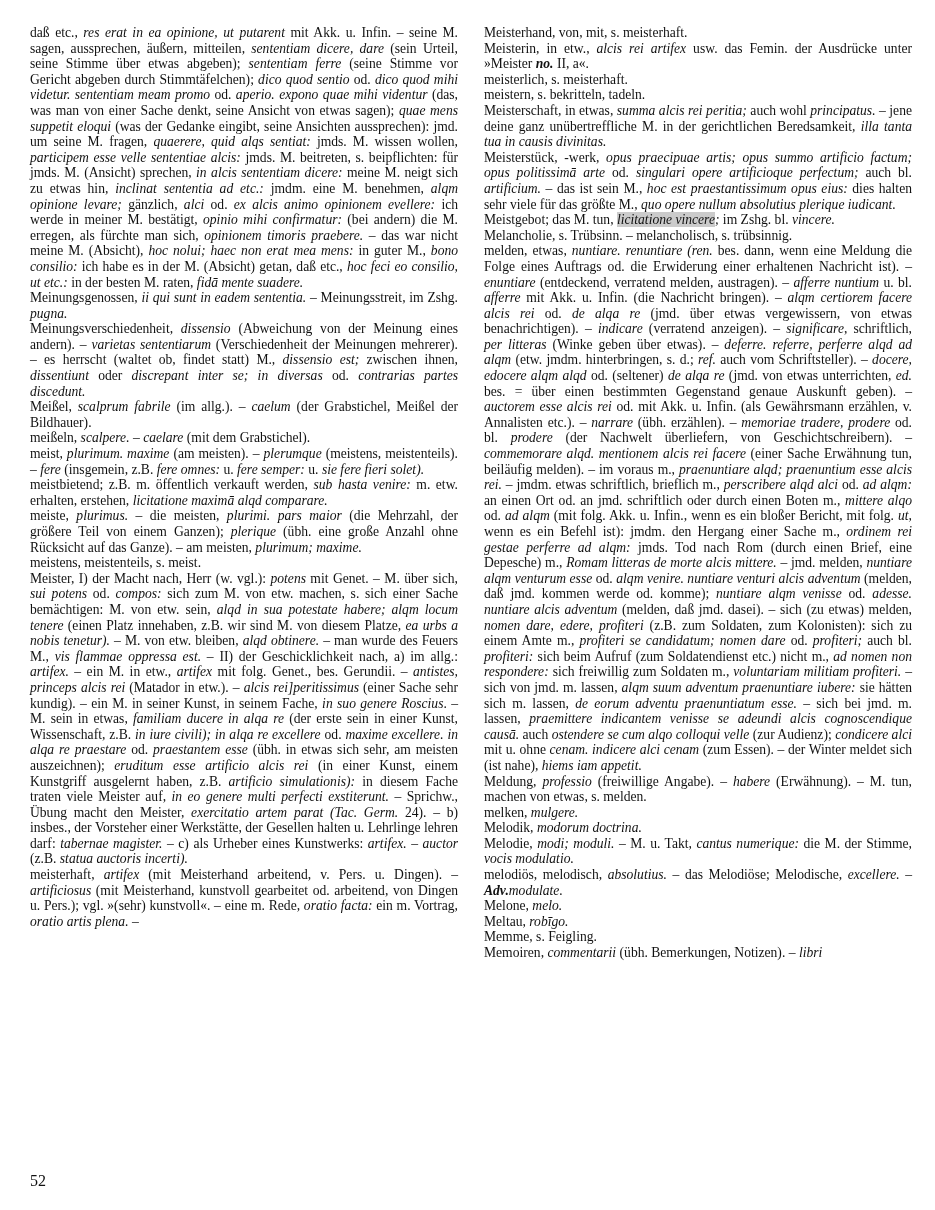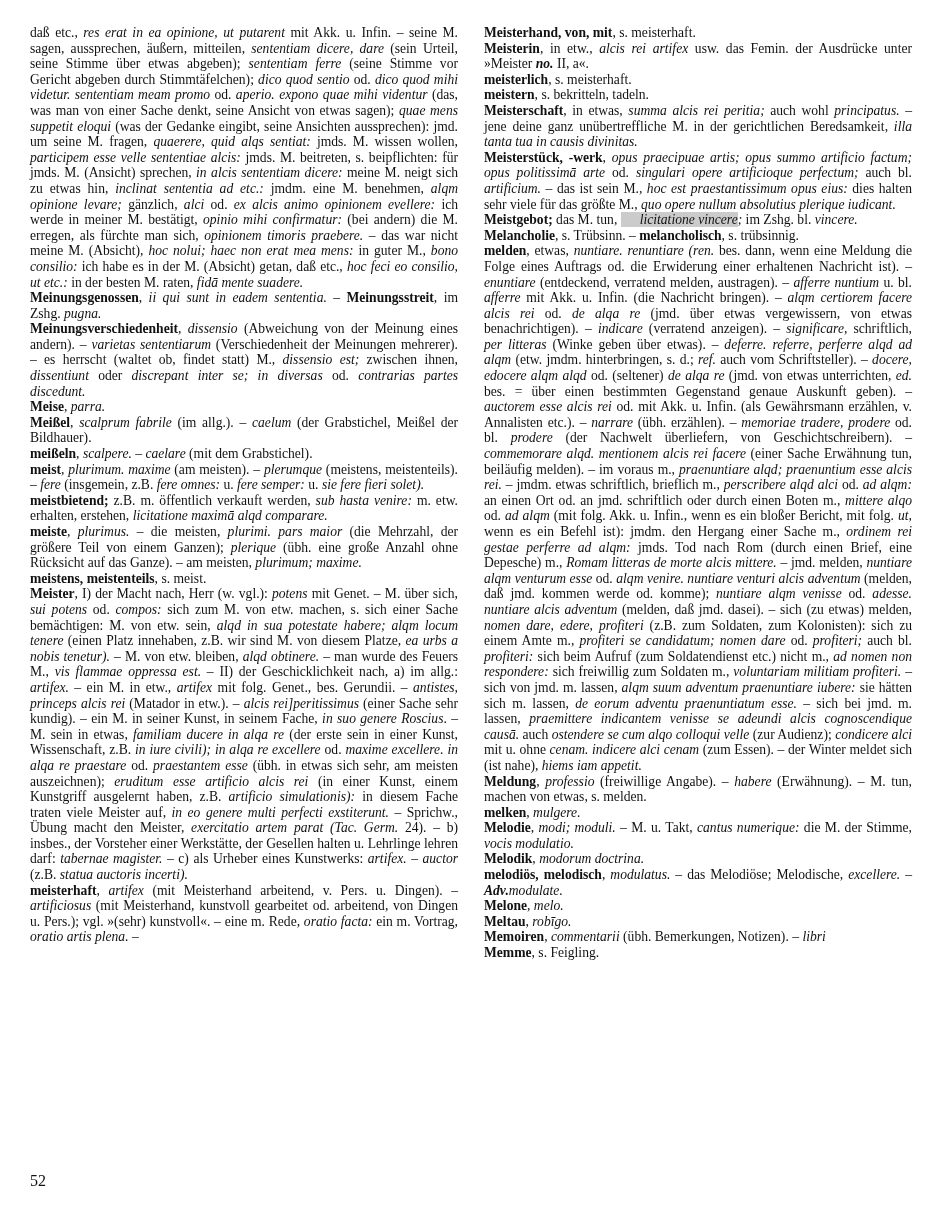--- a/index.html
+++ b/index.html
@@ -20,42 +20,41 @@
     gap: 26px;
   }
   .col {
     width: 428px;
     font-size: 13.6px;
     line-height: 15.6px;
     text-align: justify;
   }
   .col p { margin: 0; padding: 0; }
   .it   { font-style: italic; }
-  .bd   { font-weight: bold; }
+  .bd   { font-weight: normal; }
   .bdit { font-weight: bold; font-style: italic; }
-  .hl   { background: var(--hl, #cccccc); padding-left: 19px; }
+  .hl   { background: var(--hl, #cccccc); }
   .pageno {
     position: absolute;
     left: 30px;
     top: 1174px;
     font-size: 16px;
     line-height: 14px;
     color: #111111;
   }
 </style>
 </head>
 <body>
 
 <div class="page" style="background: rgb(255, 255, 255); color: rgb(17, 17, 17);">
   <div class="columns">
     <div class="col">
         <p>daß etc., <span class="it">res erat in ea opinione, ut putarent</span> mit Akk. u. Infin. – seine M. sagen, aussprechen, äußern, mitteilen, <span class="it">sententiam dicere, dare</span> (sein Urteil, seine Stimme über etwas abgeben); <span class="it">sententiam ferre</span> (seine Stimme vor Gericht abgeben durch Stimmtäfelchen); <span class="it">dico quod sentio</span> od. <span class="it">dico quod mihi videtur. sententiam meam promo</span> od. <span class="it">aperio. expono quae mihi videntur</span> (das, was man von einer Sache denkt, seine Ansicht von etwas sagen); <span class="it">quae mens suppetit eloqui</span> (was der Gedanke eingibt, seine Ansichten aussprechen): jmd. um seine M. fragen, <span class="it">quaerere, quid alqs sentiat:</span> jmds. M. wissen wollen, <span class="it">participem esse velle sententiae alcis:</span> jmds. M. beitreten, s. beipflichten: für jmds. M. (Ansicht) sprechen, <span class="it">in alcis sententiam dicere:</span> meine M. neigt sich zu etwas hin, <span class="it">inclinat sententia ad etc.:</span> jmdm. eine M. benehmen, <span class="it">alqm opinione levare;</span> gänzlich, <span class="it">alci</span> od. <span class="it">ex alcis animo opinionem evellere:</span> ich werde in meiner M. bestätigt, <span class="it">opinio mihi confirmatur:</span> (bei andern) die M. erregen, als fürchte man sich, <span class="it">opinionem timoris praebere.</span> – das war nicht meine M. (Absicht), <span class="it">hoc nolui; haec non erat mea mens:</span> in guter M., <span class="it">bono consilio:</span> ich habe es in der M. (Absicht) getan, daß etc., <span class="it">hoc feci eo consilio, ut etc.:</span> in der besten M. raten, <span class="it">fidā mente suadere.</span></p>
         <p><span class="bd">Meinungsgenossen</span>, <span class="it">ii qui sunt in eadem sententia.</span> – <span class="bd">Meinungsstreit</span>, im Zshg. <span class="it">pugna.</span></p>
         <p><span class="bd">Meinungsverschiedenheit</span>, <span class="it">dissensio</span> (Abweichung von der Meinung eines andern). – <span class="it">varietas sententiarum</span> (Verschiedenheit der Meinungen mehrerer). – es herrscht (waltet ob, findet statt) M., <span class="it">dissensio est;</span> zwischen ihnen, <span class="it">dissentiunt</span> oder <span class="it">discrepant inter se; in diversas</span> od. <span class="it">contrarias partes discedunt.</span></p>
-        <p><span class="bd">Meise</span>, <span class="it">parra.</span></p>
         <p><span class="bd">Meißel</span>, <span class="it">scalprum fabrile</span> (im allg.). – <span class="it">caelum</span> (der Grabstichel, Meißel der Bildhauer).</p>
         <p><span class="bd">meißeln</span>, <span class="it">scalpere.</span> – <span class="it">caelare</span> (mit dem Grabstichel).</p>
         <p><span class="bd">meist</span>, <span class="it">plurimum. maxime</span> (am meisten). – <span class="it">plerumque</span> (meistens, meistenteils). – <span class="it">fere</span> (insgemein, z.B. <span class="it">fere omnes:</span> u. <span class="it">fere semper:</span> u. <span class="it">sie fere fieri solet).</span></p>
         <p><span class="bd">meistbietend;</span> z.B. m. öffentlich verkauft werden, <span class="it">sub hasta venire:</span> m. etw. erhalten, erstehen, <span class="it">licitatione maximā alqd comparare.</span></p>
         <p><span class="bd">meiste</span>, <span class="it">plurimus.</span> – die meisten, <span class="it">plurimi. pars maior</span> (die Mehrzahl, der größere Teil von einem Ganzen); <span class="it">plerique</span> (übh. eine große Anzahl ohne Rücksicht auf das Ganze). – am meisten, <span class="it">plurimum; maxime.</span></p>
         <p><span class="bd">meistens, meistenteils</span>, s. meist.</p>
         <p><span class="bd">Meister</span>, I) der Macht nach, Herr (w. vgl.): <span class="it">potens</span> mit Genet. – M. über sich, <span class="it">sui potens</span> od. <span class="it">compos:</span> sich zum M. von etw. machen, s. sich einer Sache bemächtigen: M. von etw. sein, <span class="it">alqd in sua potestate habere; alqm locum tenere</span> (einen Platz innehaben, z.B. wir sind M. von diesem Platze, <span class="it">ea urbs a nobis tenetur).</span> – M. von etw. bleiben, <span class="it">alqd obtinere.</span> – man wurde des Feuers M., <span class="it">vis flammae oppressa est.</span> – II) der Geschicklichkeit nach, a) im allg.: <span class="it">artifex.</span> – ein M. in etw., <span class="it">artifex</span> mit folg. Genet., bes. Gerundii. – <span class="it">antistes, princeps alcis rei</span> (Matador in etw.). – <span class="it">alcis rei]peritissimus</span> (einer Sache sehr kundig). – ein M. in seiner Kunst, in seinem Fache, <span class="it">in suo genere Roscius</span>. – M. sein in etwas, <span class="it">familiam ducere in alqa re</span> (der erste sein in einer Kunst, Wissenschaft, z.B. <span class="it">in iure civili); in alqa re excellere</span> od. <span class="it">maxime excellere. in alqa re praestare</span> od. <span class="it">praestantem esse</span> (übh. in etwas sich sehr, am meisten auszeichnen); <span class="it">eruditum esse artificio alcis rei</span> (in einer Kunst, einem Kunstgriff ausgelernt haben, z.B. <span class="it">artificio simulationis):</span> in diesem Fache traten viele Meister auf, <span class="it">in eo genere multi perfecti exstiterunt.</span> – Sprichw., Übung macht den Meister, <span class="it">exercitatio artem parat (Tac. Germ.</span> 24). – b) insbes., der Vorsteher einer Werkstätte, der Gesellen halten u. Lehrlinge lehren darf: <span class="it">tabernae magister.</span> – c) als Urheber eines Kunstwerks: <span class="it">artifex.</span> – <span class="it">auctor</span> (z.B. <span class="it">statua auctoris incerti).</span></p>
         <p><span class="bd">meisterhaft</span>, <span class="it">artifex</span> (mit Meisterhand arbeitend, v. Pers. u. Dingen). – <span class="it">artificiosus</span> (mit Meisterhand, kunstvoll gearbeitet od. arbeitend, von Dingen u. Pers.); vgl. »(sehr) kunstvoll«. – eine m. Rede, <span class="it">oratio facta:</span> ein m. Vortrag, <span class="it">oratio artis plena.</span> –</p>
       </div>
     <div class="col">
@@ -63,23 +62,23 @@
         <p><span class="bd">Meisterin</span>, in etw., <span class="it">alcis rei artifex</span> usw. das Femin. der Ausdrücke unter »Meister <span class="bdit">no.</span> II, a«.</p>
         <p><span class="bd">meisterlich</span>, s. meisterhaft.</p>
         <p><span class="bd">meistern</span>, s. bekritteln, tadeln.</p>
         <p><span class="bd">Meisterschaft</span>, in etwas, <span class="it">summa alcis rei peritia;</span> auch wohl <span class="it">principatus.</span> – jene deine ganz unübertreffliche M. in der gerichtlichen Beredsamkeit, <span class="it">illa tanta tua in causis divinitas.</span></p>
         <p><span class="bd">Meisterstück, -werk</span>, <span class="it">opus praecipuae artis; opus summo artificio factum; opus politissimā arte</span> od. <span class="it">singulari opere artificioque perfectum;</span> auch bl. <span class="it">artificium.</span> – das ist sein M., <span class="it">hoc est praestantissimum opus eius:</span> dies halten sehr viele für das größte M., <span class="it">quo opere nullum absolutius plerique iudicant.</span></p>
         <p><span class="bd">Meistgebot;</span> das M. tun, <span class="it hl">licitatione vincere</span><span class="it">;</span> im Zshg. bl. <span class="it">vincere.</span></p>
         <p><span class="bd">Melancholie</span>, s. Trübsinn. – <span class="bd">melancholisch</span>, s. trübsinnig.</p>
         <p><span class="bd">melden</span>, etwas, <span class="it">nuntiare. renuntiare (ren.</span> bes. dann, wenn eine Meldung die Folge eines Auftrags od. die Erwiderung einer erhaltenen Nachricht ist). – <span class="it">enuntiare</span> (entdeckend, verratend melden, austragen). – <span class="it">afferre nuntium</span> u. bl. <span class="it">afferre</span> mit Akk. u. Infin. (die Nachricht bringen). – <span class="it">alqm certiorem facere alcis rei</span> od. <span class="it">de alqa re</span> (jmd. über etwas vergewissern, von etwas benachrichtigen). – <span class="it">indicare</span> (verratend anzeigen). – <span class="it">significare</span>, schriftlich, <span class="it">per litteras</span> (Winke geben über etwas). – <span class="it">deferre. referre, perferre alqd ad alqm</span> (etw. jmdm. hinterbringen, s. d.; <span class="it">ref.</span> auch vom Schriftsteller). – <span class="it">docere, edocere alqm alqd</span> od. (seltener) <span class="it">de alqa re</span> (jmd. von etwas unterrichten, <span class="it">ed.</span> bes. = über einen bestimmten Gegenstand genaue Auskunft geben). – <span class="it">auctorem esse alcis rei</span> od. mit Akk. u. Infin. (als Gewährsmann erzählen, v. Annalisten etc.). – <span class="it">narrare</span> (übh. erzählen). – <span class="it">memoriae tradere, prodere</span> od. bl. <span class="it">prodere</span> (der Nachwelt überliefern, von Geschichtschreibern). – <span class="it">commemorare alqd. mentionem alcis rei facere</span> (einer Sache Erwähnung tun, beiläufig melden). – im voraus m., <span class="it">praenuntiare alqd; praenuntium esse alcis rei.</span> – jmdm. etwas schriftlich, brieflich m., <span class="it">perscribere alqd alci</span> od. <span class="it">ad alqm:</span> an einen Ort od. an jmd. schriftlich oder durch einen Boten m., <span class="it">mittere alqo</span> od. <span class="it">ad alqm</span> (mit folg. Akk. u. Infin., wenn es ein bloßer Bericht, mit folg. <span class="it">ut,</span> wenn es ein Befehl ist): jmdm. den Hergang einer Sache m., <span class="it">ordinem rei gestae perferre ad alqm:</span> jmds. Tod nach Rom (durch einen Brief, eine Depesche) m., <span class="it">Romam litteras de morte alcis mittere.</span> – jmd. melden, <span class="it">nuntiare alqm venturum esse</span> od. <span class="it">alqm venire. nuntiare venturi alcis adventum</span> (melden, daß jmd. kommen werde od. komme); <span class="it">nuntiare alqm venisse</span> od. <span class="it">adesse. nuntiare alcis adventum</span> (melden, daß jmd. dasei). – sich (zu etwas) melden, <span class="it">nomen dare, edere, profiteri</span> (z.B. zum Soldaten, zum Kolonisten): sich zu einem Amte m., <span class="it">profiteri se candidatum; nomen dare</span> od. <span class="it">profiteri;</span> auch bl. <span class="it">profiteri:</span> sich beim Aufruf (zum Soldatendienst etc.) nicht m., <span class="it">ad nomen non respondere:</span> sich freiwillig zum Soldaten m., <span class="it">voluntariam militiam profiteri.</span> – sich von jmd. m. lassen, <span class="it">alqm suum adventum praenuntiare iubere:</span> sie hätten sich m. lassen, <span class="it">de eorum adventu praenuntiatum esse.</span> – sich bei jmd. m. lassen, <span class="it">praemittere indicantem venisse se adeundi alcis cognoscendique causā.</span> auch <span class="it">ostendere se cum alqo colloqui velle</span> (zur Audienz); <span class="it">condicere alci</span> mit u. ohne <span class="it">cenam. indicere alci cenam</span> (zum Essen). – der Winter meldet sich (ist nahe), <span class="it">hiems iam appetit.</span></p>
         <p><span class="bd">Meldung</span>, <span class="it">professio</span> (freiwillige Angabe). – <span class="it">habere</span> (Erwähnung). – M. tun, machen von etwas, s. melden.</p>
         <p><span class="bd">melken</span>, <span class="it">mulgere.</span></p>
+        <p><span class="bd">Melodik</span>, <span class="it">modorum doctrina.</span></p>
         <p><span class="bd">Melodie</span>, <span class="it">modi; moduli.</span> – M. u. Takt, <span class="it">cantus numerique:</span> die M. der Stimme, <span class="it">vocis modulatio.</span></p>
-        <p><span class="bd">Melodik</span>, <span class="it">modorum doctrina.</span></p>
-        <p><span class="bd">melodiös, melodisch</span>, <span class="it">modulatus.</span> – das Melodiöse; Melodische, <span class="it">excellere.</span> – <span class="bdit">Adv.</span><span class="it">modulate.</span></p>
+        <p><span class="bd">melodiös, melodisch</span>, <span class="it">absolutius.</span> – das Melodiöse; Melodische, <span class="it">excellere.</span> – <span class="bdit">Adv.</span><span class="it">modulate.</span></p>
         <p><span class="bd">Melone</span>, <span class="it">melo.</span></p>
         <p><span class="bd">Meltau</span>, <span class="it">robīgo.</span></p>
+        <p><span class="bd">Memme</span>, s. Feigling.</p>
         <p><span class="bd">Memoiren</span>, <span class="it">commentarii</span> (übh. Bemerkungen, Notizen). – <span class="it">libri</span></p>
-        <p><span class="bd">Memme</span>, s. Feigling.</p>
       </div>
   </div>
   <div class="pageno">52</div>
 </div>
 
 </body></html>

